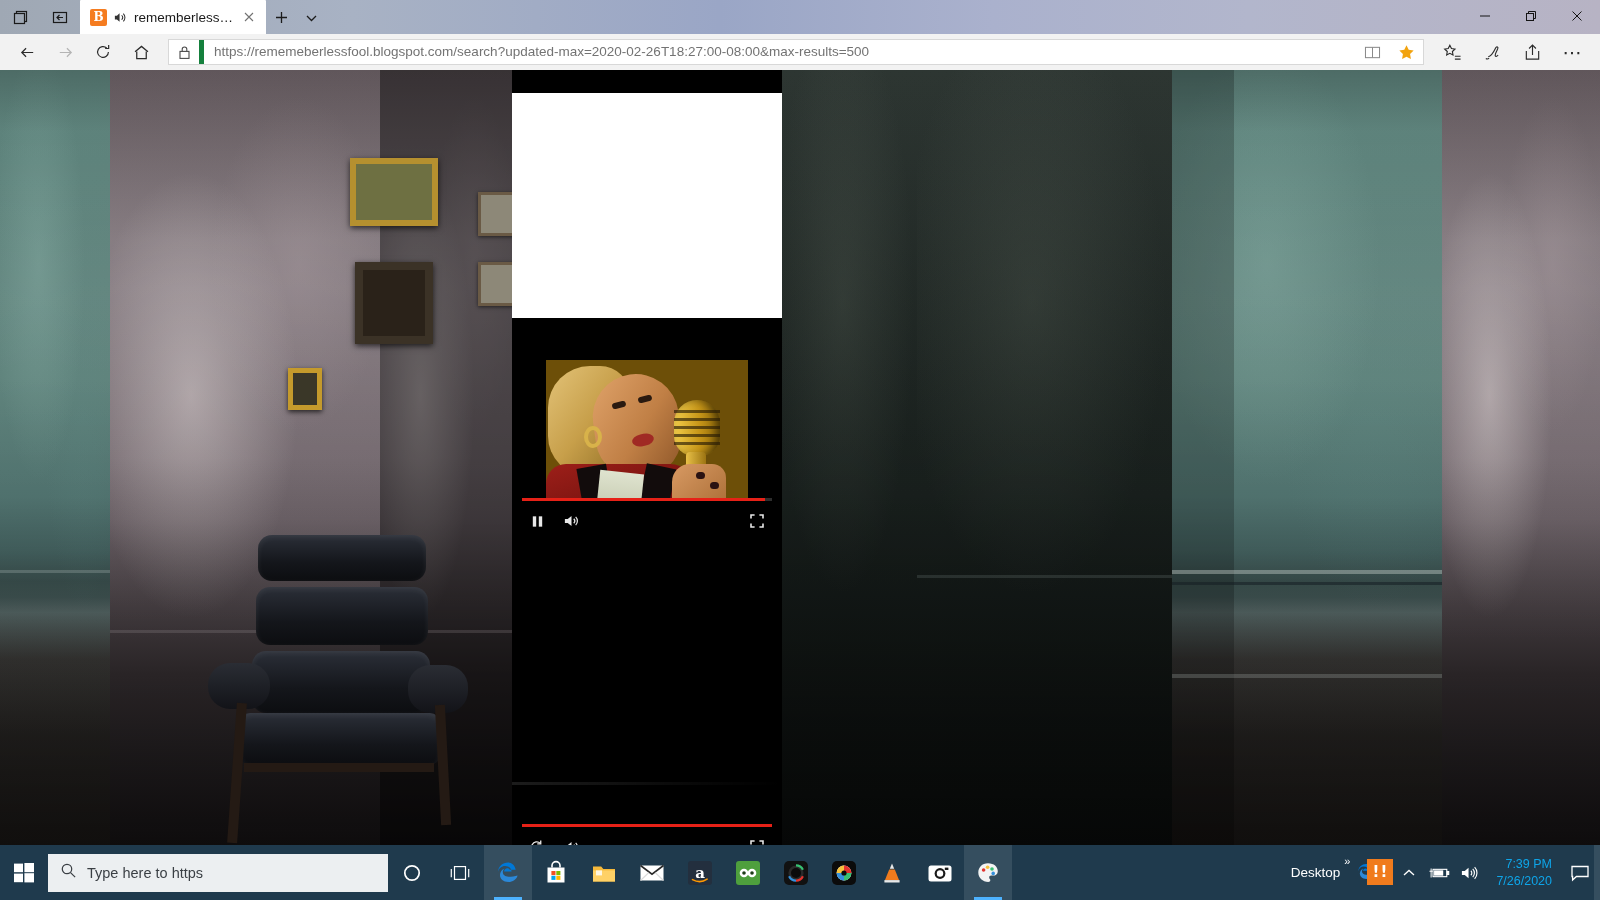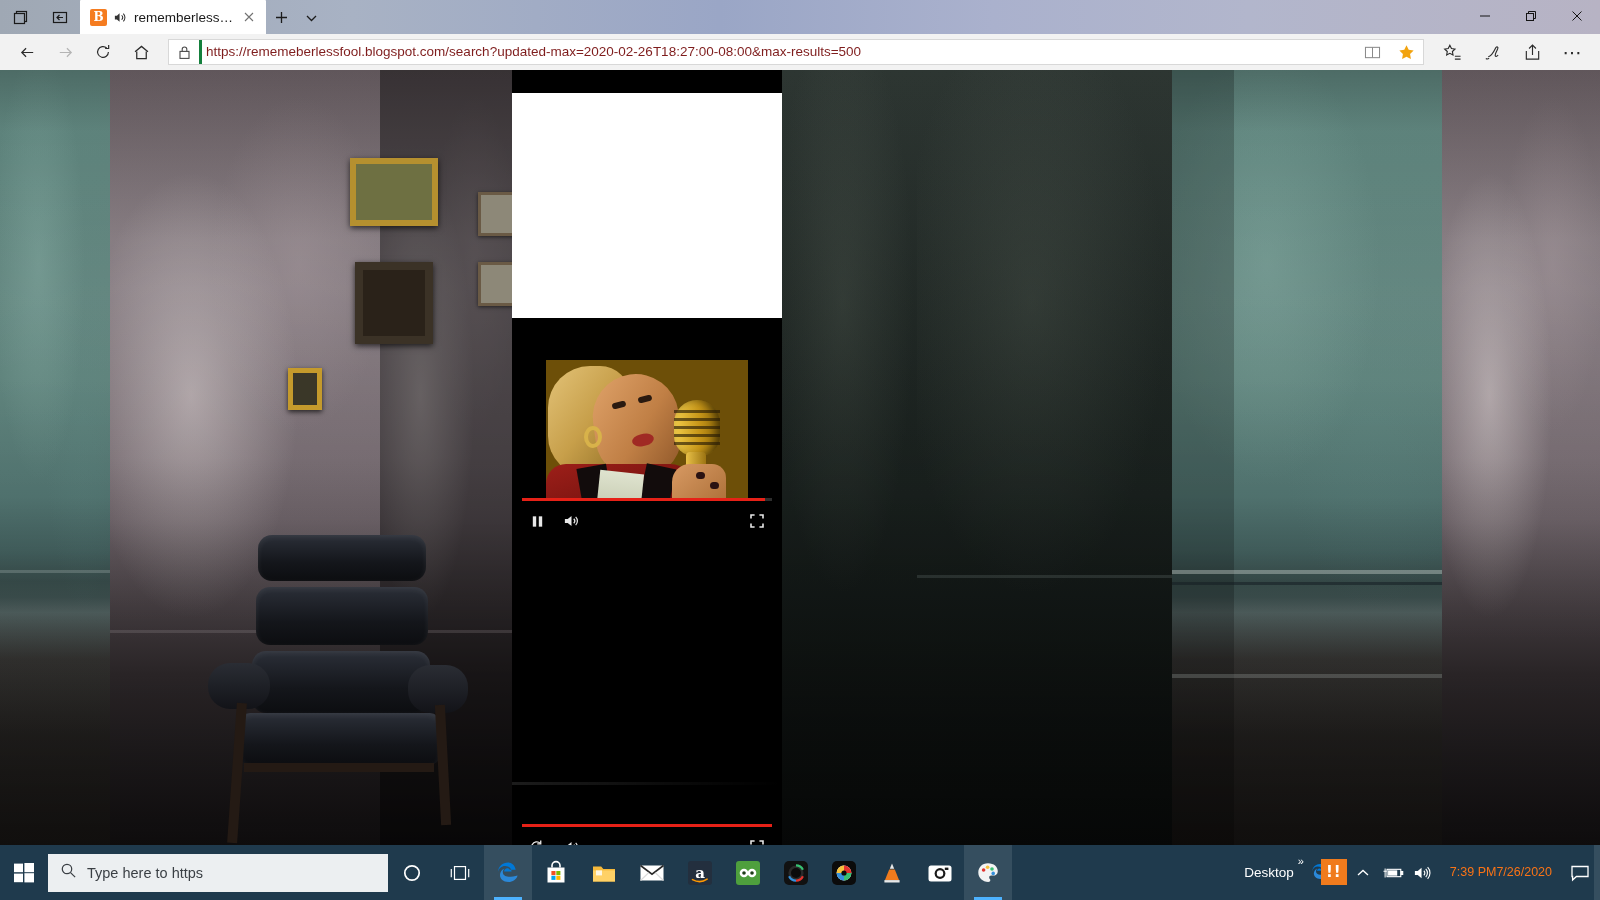--- a/index.html
+++ b/index.html
@@ -59,22 +59,22 @@
     width:38px; height:32px; display:flex; align-items:center; justify-content:center;
     color:#2b2b2b;
   }
   .nav-btn.disabled { color:#b4b4b4; }
   #addressbox {
     flex:1 1 auto; height:26px; margin:0 8px; background:#fff;
     border:1px solid #d8d8d8; display:flex; align-items:center;
   }
   #lockicon { width:30px; display:flex; align-items:center; justify-content:center; color:#4a4a4a; }
   #urltext {
-    flex:1 1 auto; font-size:13.5px; color:#7f1d1d; white-space:nowrap; overflow:hidden;
-    border-left:3px solid #15803d; padding-left:4px; line-height:24px;
+    flex:1 1 auto; font-size:13.5px; color:#737373; white-space:nowrap; overflow:hidden;
+    border-left:5px solid #15803d; padding-left:10px; line-height:24px;
   }
   #readview { width:34px; display:flex; align-items:center; justify-content:center; color:#7d7d7d; }
   #favstar { width:34px; display:flex; align-items:center; justify-content:center; color:#f2a30f; }
   .tool-btn {
     width:40px; height:32px; display:flex; align-items:center; justify-content:center;
     color:#2b2b2b;
   }
 
   
   #viewport {
@@ -244,22 +244,22 @@
     content:""; position:absolute; left:10px; right:10px; bottom:0; height:3px; background:#4db2ff;
   }
   #tray {
     margin-left:auto; display:flex; align-items:center; height:55px; gap:0; padding-right:4px;
     color:#fff;
   }
   #tray .lbl { font-size:13.5px; color:#fff; padding:0 4px; }
   #tray .chev { font-size:11px; color:#fff; padding:0 6px 10px 0; align-self:flex-start; margin-top:10px; }
   .tray-ico { width:30px; height:55px; display:flex; align-items:center; justify-content:center; }
   #clock {
-    display:flex; flex-direction:row; justify-content:center; align-items:flex-end;
-    padding:0 12px; color:#f97316; font-size:12.5px; line-height:17px;
+    display:flex; flex-direction:column; justify-content:center; align-items:flex-end;
+    padding:0 12px; color:#0ea5e9; font-size:12.5px; line-height:17px;
   }
   #actioncenter { width:32px; height:55px; display:flex; align-items:center; justify-content:center; }
   .warn-ico {
     width:26px; height:26px; background:#f07b1d; display:flex; align-items:center; justify-content:center;
     color:#fff; font-weight:bold; font-size:15px; letter-spacing:1px;
     font-family:"DejaVu Sans", sans-serif;
   }
   #showdesktop { position:absolute; right:0; top:845px; width:6px; height:55px; background:rgba(255,255,255,.10); }
 </style>
 </head>

